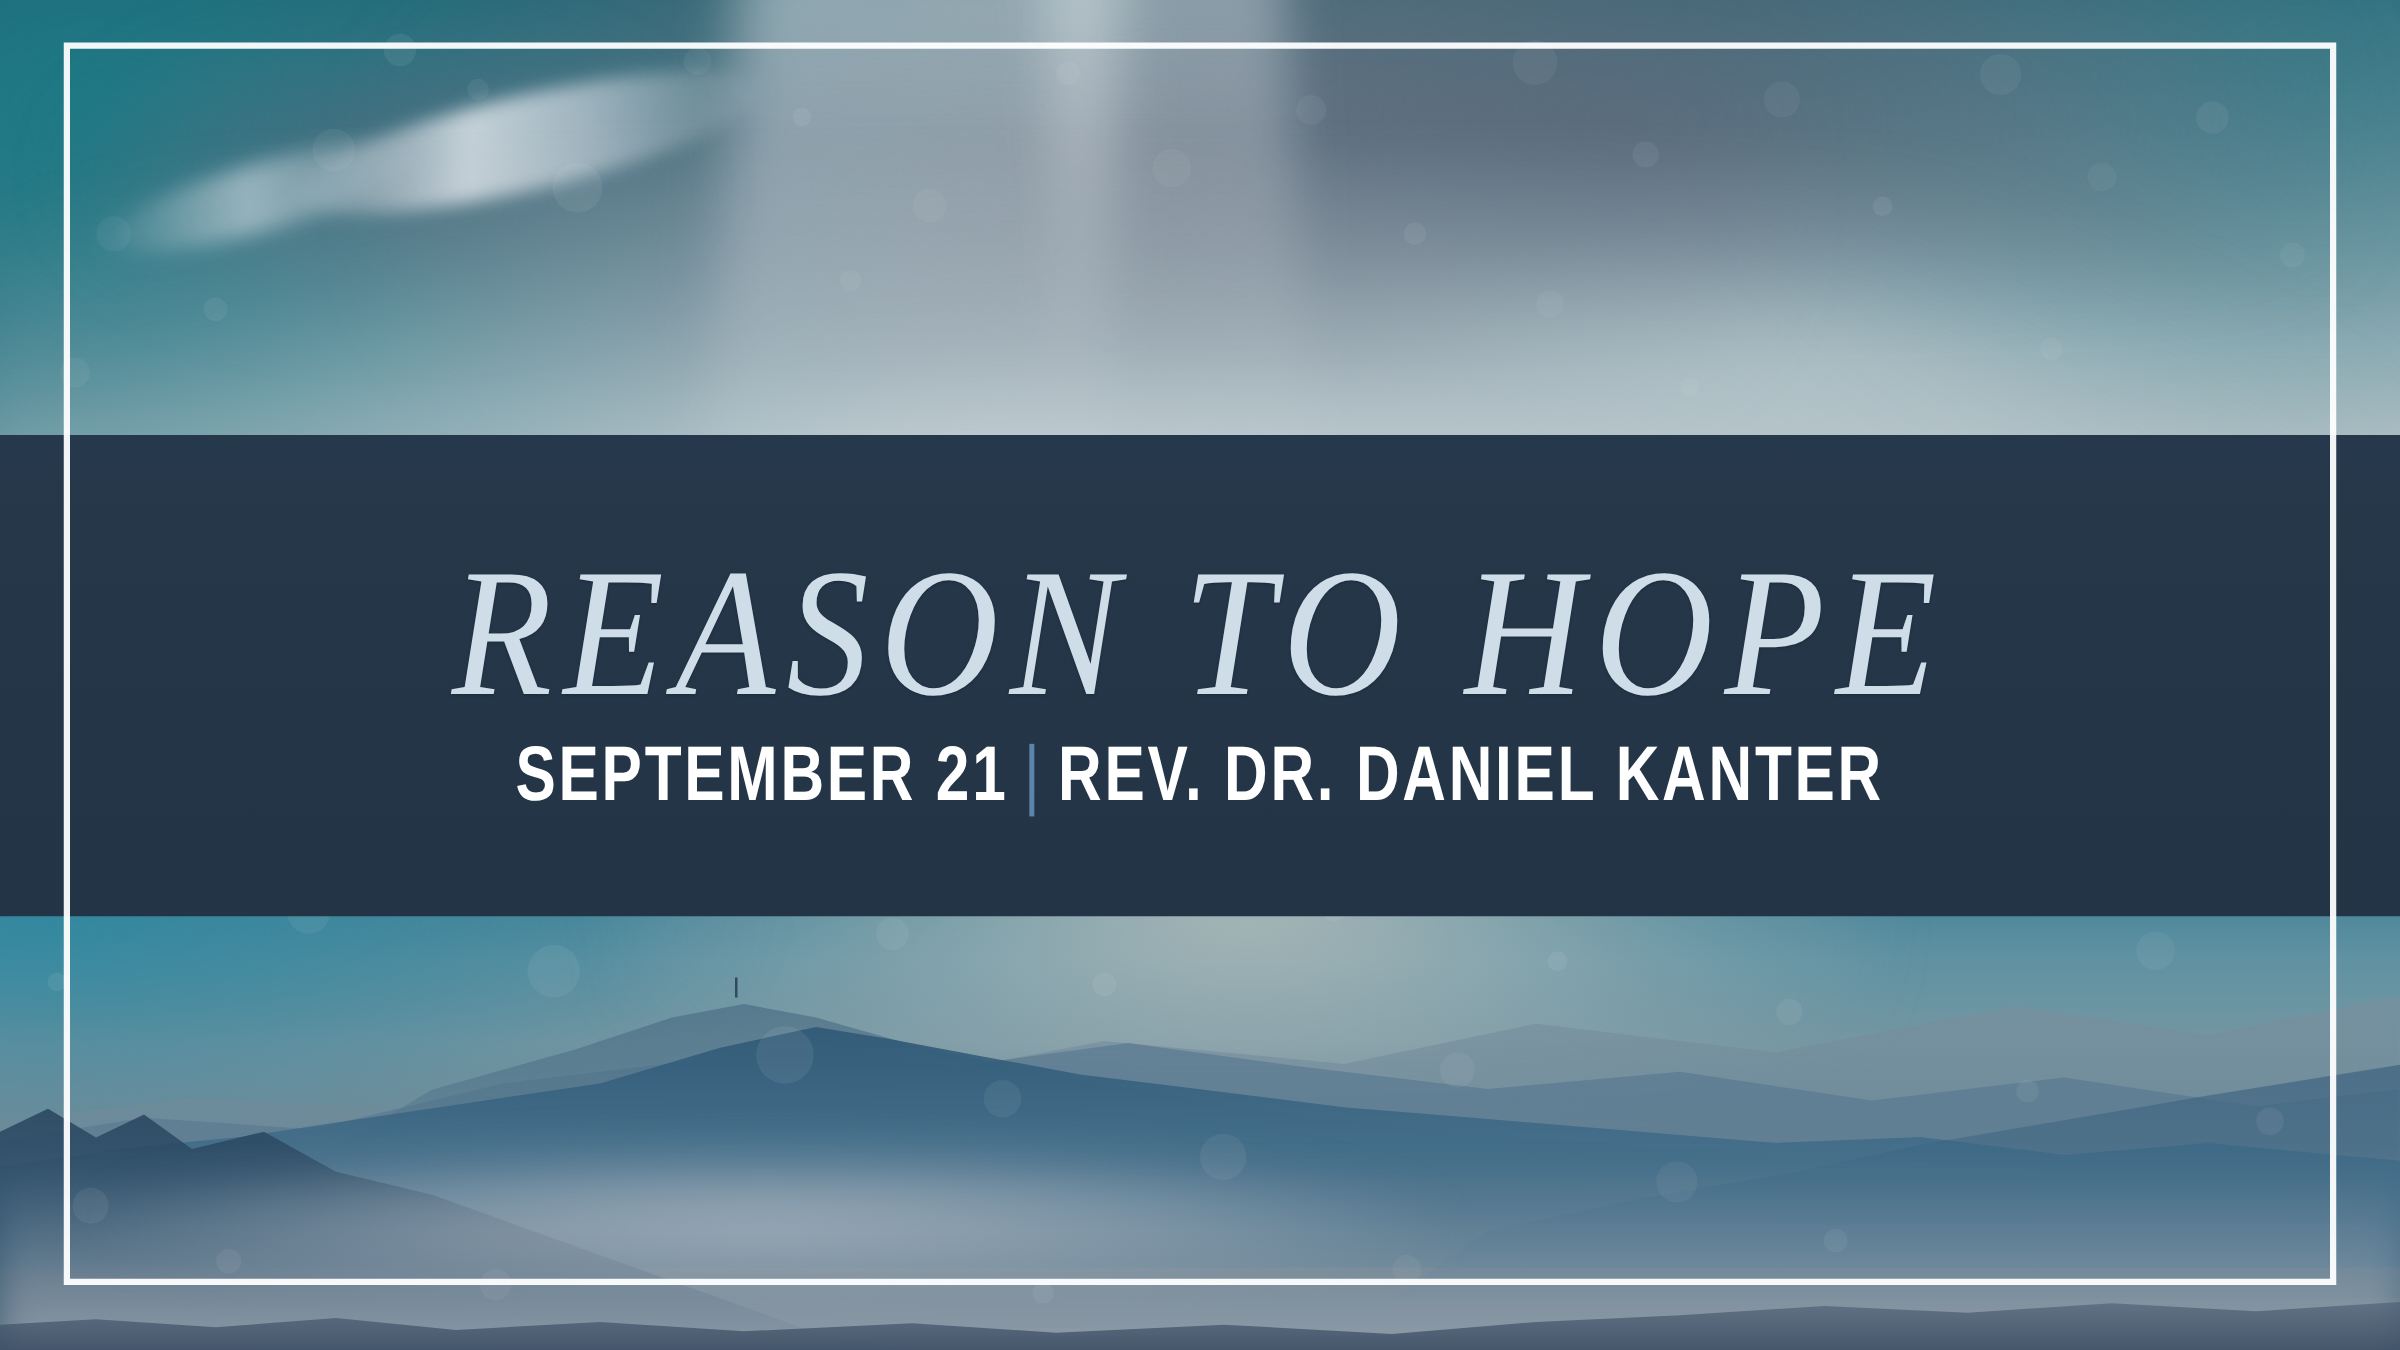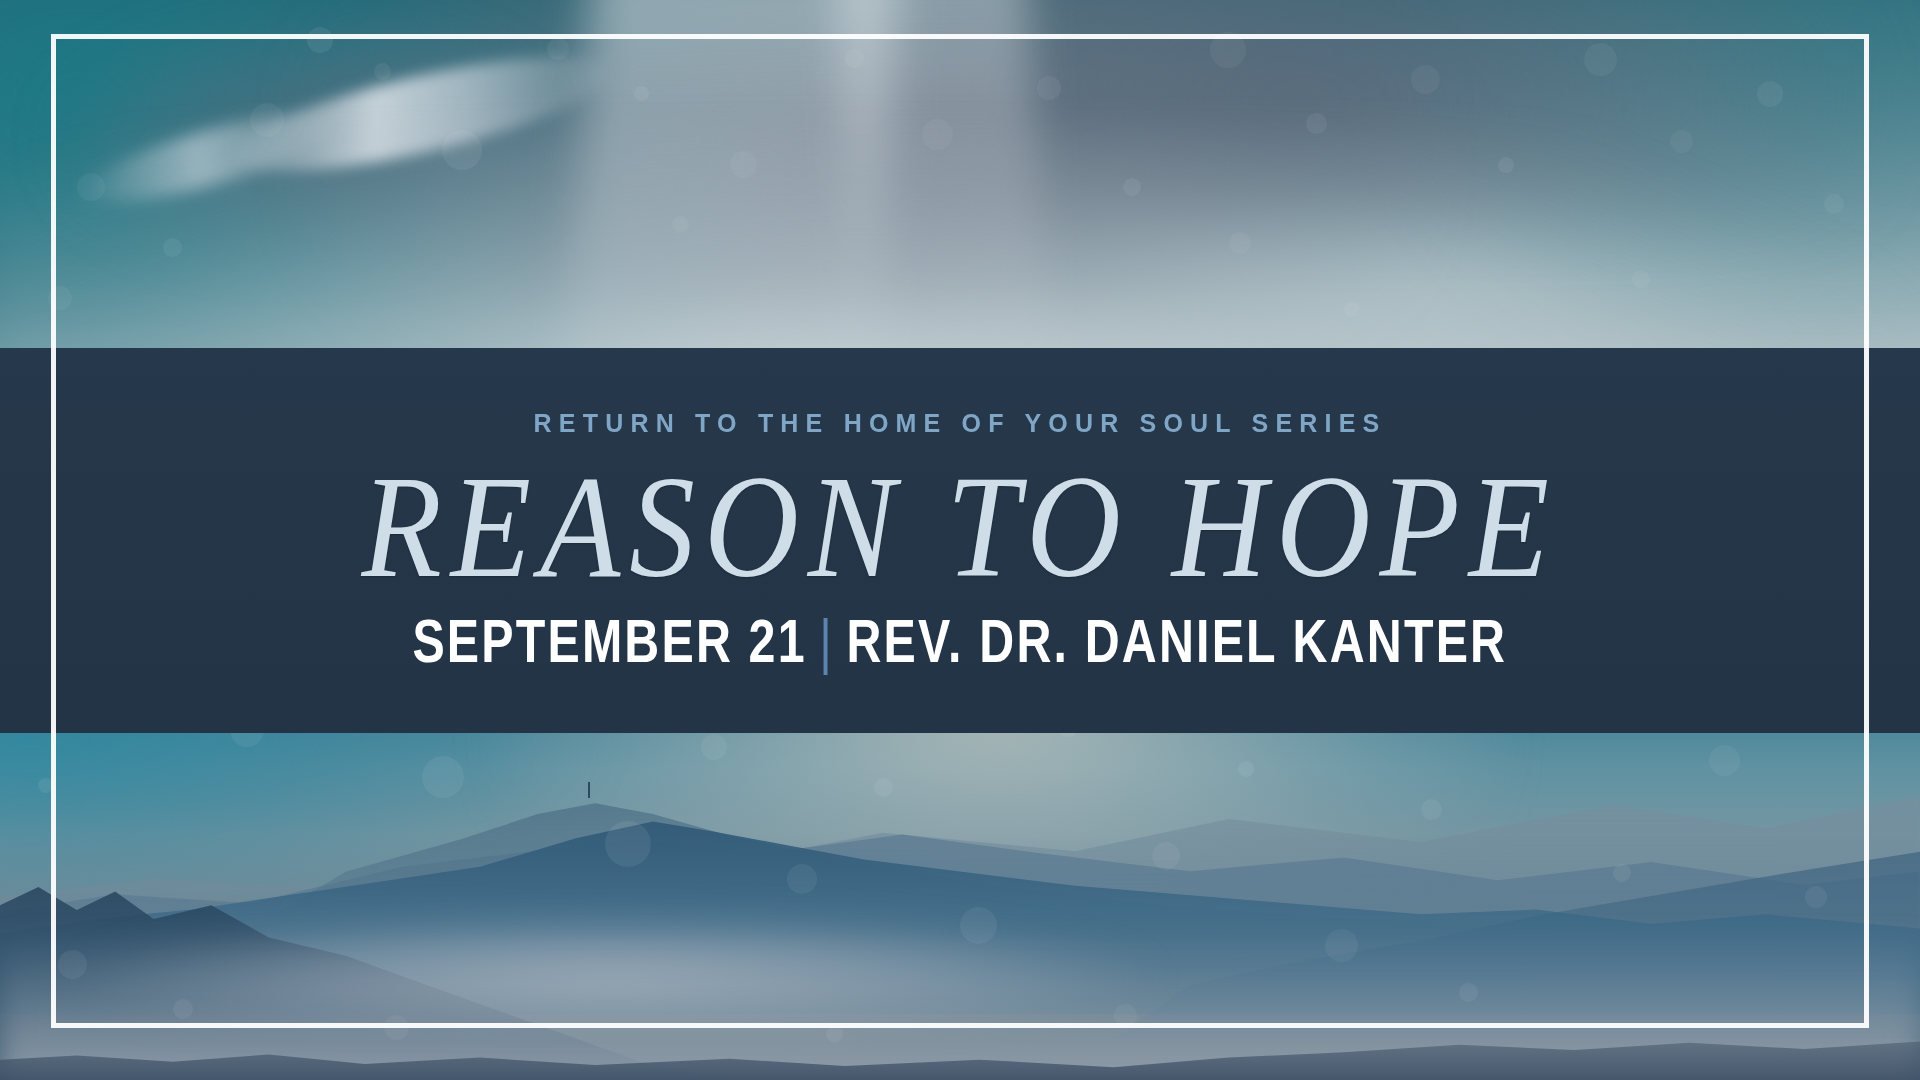--- a/index.html
+++ b/index.html
@@ -377,21 +377,20 @@
       <span class="bk" style="left:2.0%;top:72.0%;width:15px;height:15px;opacity:.26"></span>
       <span class="bk" style="left:34.0%;top:60.0%;width:14px;height:14px;opacity:.24"></span>
       <span class="bk" style="left:47.0%;top:62.0%;width:13px;height:13px;opacity:.25"></span>
       <span class="bk" style="left:81.0%;top:58.0%;width:16px;height:16px;opacity:.21"></span>
     </div>
   </div>
 
   <div class="band">
     <div class="band-inner">
 
-      <div class="eyebrow">RETURN TO THE HOME OF YOUR SOUL SERIES</div>
 
       <div class="title">REASON TO HOPE</div>
 
       <div class="meta">
         <span>SEPTEMBER 21</span>
         <span class="sep">|</span>
         <span>REV. DR. DANIEL KANTER</span>
       </div>
 
     </div>

